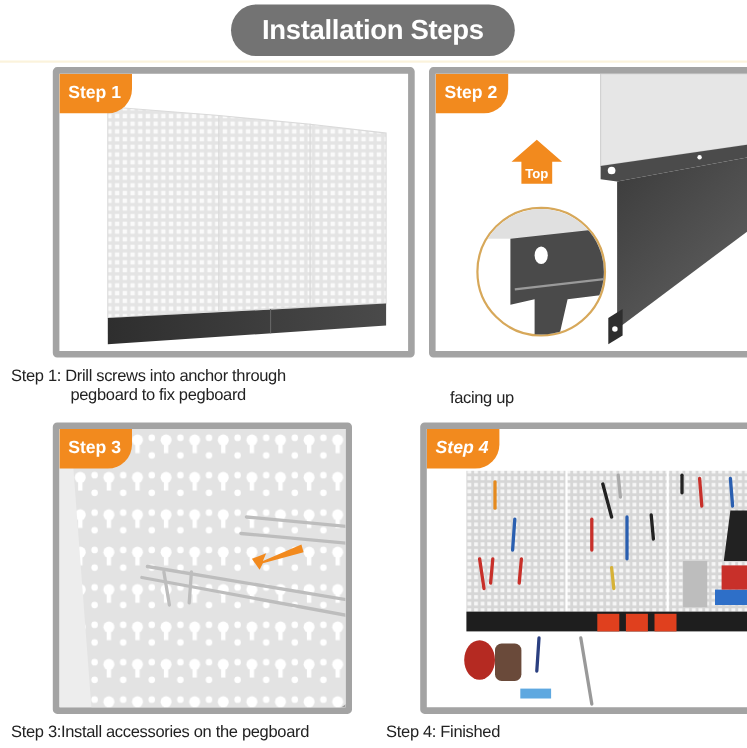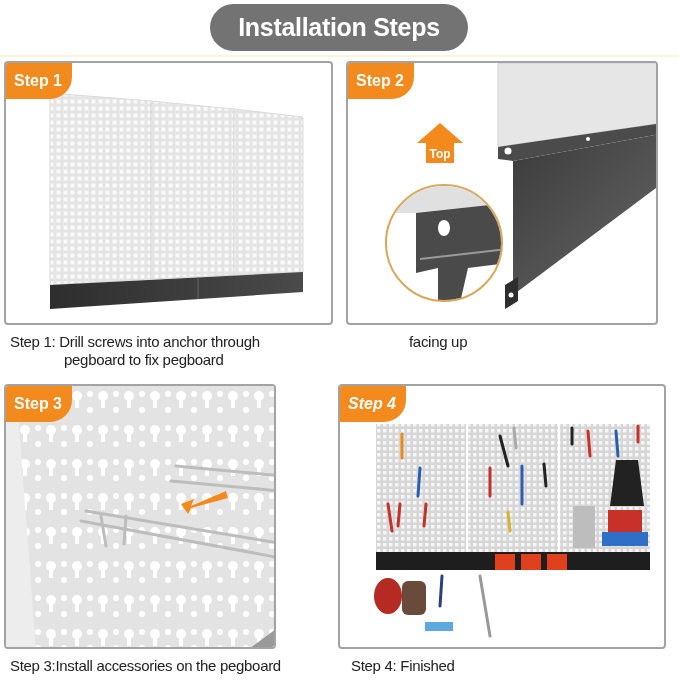--- a/index.html
+++ b/index.html
@@ -1,31 +1,31 @@
 <!DOCTYPE html>
 <html><head>
 <meta charset="utf-8">
 <style>
   html,body{margin:0;padding:0;background:#fff;}
   body{width:679px;height:680px;position:relative;overflow:hidden;font-family:"Liberation Sans",sans-serif;}
   .title-pill{position:absolute;left:210px;top:4px;width:258px;height:47px;border-radius:24px;background:#737373;color:#fff;font-weight:bold;font-size:25px;display:flex;align-items:center;justify-content:center;letter-spacing:-0.3px;}
   .title-underline{position:absolute;left:0;top:55px;width:679px;height:2px;background:#FBF3DC;}
-  .panel{position:absolute;border:2px solid #a3a3a3;border-radius:4px;background:#fff;overflow:hidden;box-sizing:border-box;}
+  .panel{position:absolute;border:6px solid #a3a3a3;border-radius:4px;background:#fff;overflow:hidden;box-sizing:border-box;margin-left:44px;}
   .p1{left:4px;top:61px;width:329px;height:264px;}
   .p2{left:346px;top:61px;width:312px;height:264px;}
   .p3{left:4px;top:384px;width:272px;height:265px;}
   .p4{left:338px;top:384px;width:328px;height:265px;font-style:italic;}
   .step-tag{position:absolute;left:0;top:0;width:66px;height:36px;background:#F28A1E;color:#fff;font-weight:bold;font-size:16px;border-bottom-right-radius:22px;display:flex;align-items:center;padding-left:8px;box-sizing:border-box;z-index:3;}
   .caption{position:absolute;font-size:15px;color:#222;line-height:18px;letter-spacing:-0.3px;}
   .cap1{left:10px;top:333px;}
   .cap2{left:351px;top:333px;}
   .cap3{left:10px;top:657px;}
   .cap4{left:351px;top:657px;}
   .cap-indent{display:block;padding-left:54px;}
-  .cap-indent2{display:block;padding-left:58px;}
+  .cap-indent2{display:block;padding-left:58px;margin-top:20px;}
   svg{display:block;}
   .illus{position:absolute;left:0;top:0;}
 </style>
 </head>
 <body>
 
 <div class="title-pill">Installation Steps</div>
 <div class="title-underline"></div>
 
 <div class="panel p1">

